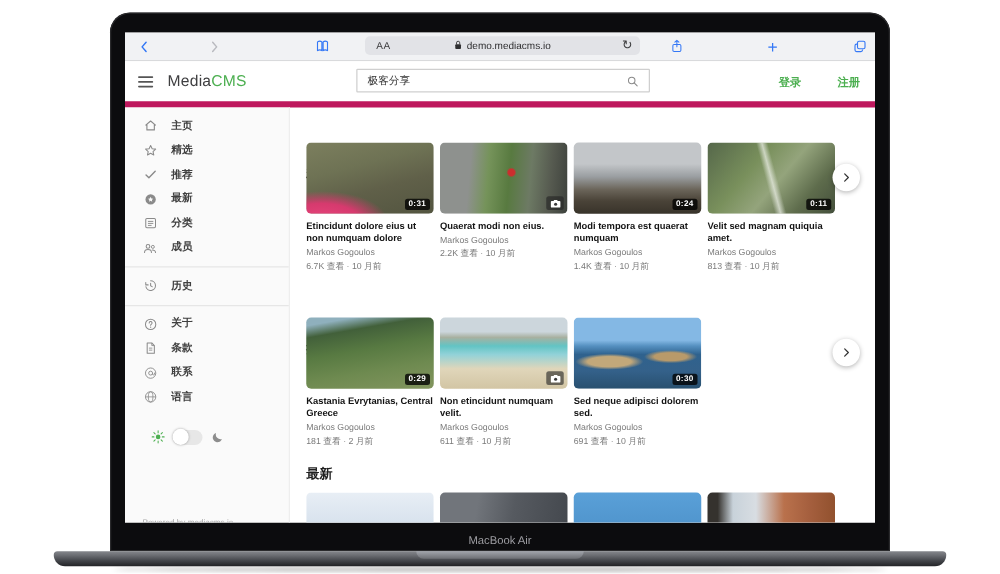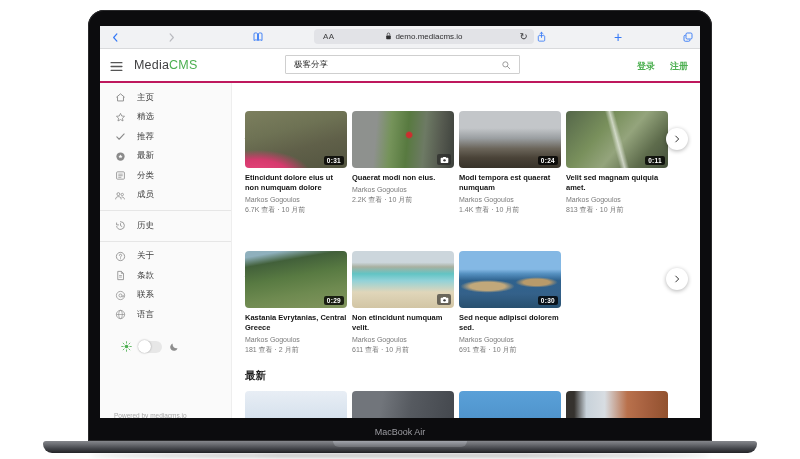--- a/index.html
+++ b/index.html
@@ -17,46 +17,46 @@
   .base-shadow{position:absolute;left:90px;top:454px;width:620px;height:3px;border-radius:50%;
         background:rgba(0,0,0,.35);filter:blur(2px);}
   
   .s-toolbar{position:relative;height:22px;background:#f1f2f4;border-bottom:1px solid #d9dadc;}
   .tb{position:absolute;top:0;height:22px;display:flex;align-items:center;color:#3478f6;}
   .tb svg{display:block;}
   .tb-back{left:10px;}
   .tb-fwd{left:66px;color:#b9babf;}
   .tb-book{left:152px;}
   .tb-url{left:192px;top:3px;width:220px;height:15px;background:#e2e3e7;border-radius:4px;
-          display:flex;align-items:center;justify-content:center;color:#2f2f31;margin-left:22px;}
+          display:flex;align-items:center;justify-content:center;color:#2f2f31;}
   .tb-aa{position:absolute;left:9px;font-size:8px;color:#3c3c3e;letter-spacing:.5px;}
   .tb-domain{display:flex;align-items:flex-start;gap:3px;font-size:8px;color:#2f2f31;}
   .tb-refresh{position:absolute;right:6px;font-size:10px;color:#3c3c3e;line-height:1;}
   .tb-share{left:436px;}
   .tb-plus{left:514px;font-size:14px;font-weight:400;}
   .tb-tabs{left:582px;}
   
-  .site-header{position:relative;height:32px;background:#fff;border-bottom:2px solid #be185d;}
+  .site-header{position:relative;height:32px;background:#fff;border-bottom:5px solid #be185d;}
   .hamburger{position:absolute;left:10px;top:9px;color:#555;}
   .logo{position:absolute;left:34px;top:9px;font-size:12.5px;letter-spacing:.2px;}
   .logo .lm{color:#3f3f41;}
   .logo .lc{color:var(--green);}
   .search-box{position:absolute;left:185px;top:6px;width:235px;height:19px;border:1px solid #cfcfcf;
               border-radius:1px;display:flex;align-items:center;background:#fff;box-sizing:border-box;}
   .search-box input{flex:1;border:none;outline:none;background:transparent;font-size:8.5px;color:#333;
               padding:0 0 0 8px;font-family:Liberation Mono, monospace;}
   .search-btn{width:26px;height:100%;display:flex;align-items:center;justify-content:center;color:#8a8a8a;}
-  .auth{position:absolute;right:12px;top:11px;display:flex;gap:15px;font-size:9px;font-weight:bold;color:var(--green);}
+  .auth{position:absolute;right:12px;top:11px;display:flex;gap:29px;font-size:9px;font-weight:bold;color:var(--green);}
   .auth span{cursor:pointer;}
   
   .app-body{display:flex;height:338px;}
   .sidebar{position:relative;width:132px;box-sizing:border-box;background:#fafafa;border-right:1px solid #eeeeee;
            padding-top:5px;flex:none;}
   .side-item{height:19.5px;display:flex;align-items:center;gap:11px;padding-left:14px;color:#404040;
-             font-size:8.5px;cursor:pointer;}
+             font-size:8.5px;cursor:pointer;font-weight:bold;}
   .side-icon{width:12px;height:12px;color:#8a8a8a;display:flex;align-items:center;justify-content:center;}
   .side-divider{border-top:1px solid #e6e6e6;margin:5px 0;}
   .theme-row{display:flex;align-items:center;gap:6px;padding:16px 0 0 20px;}
   .toggle{width:24px;height:12px;border-radius:6px;background:#e7e7e7;position:relative;cursor:pointer;}
   .toggle-knob{position:absolute;left:0;top:-0.5px;width:13px;height:13px;border-radius:50%;background:#fff;
                box-shadow:0 0 2px rgba(0,0,0,.35);}
   .powered{position:absolute;left:14px;bottom:2px;font-size:6.5px;color:#a8a8a8;}
   
   .main{flex:1;padding:6px 0 0 13px;overflow:hidden;background:#fff;}
   .section{margin-bottom:14px;}

